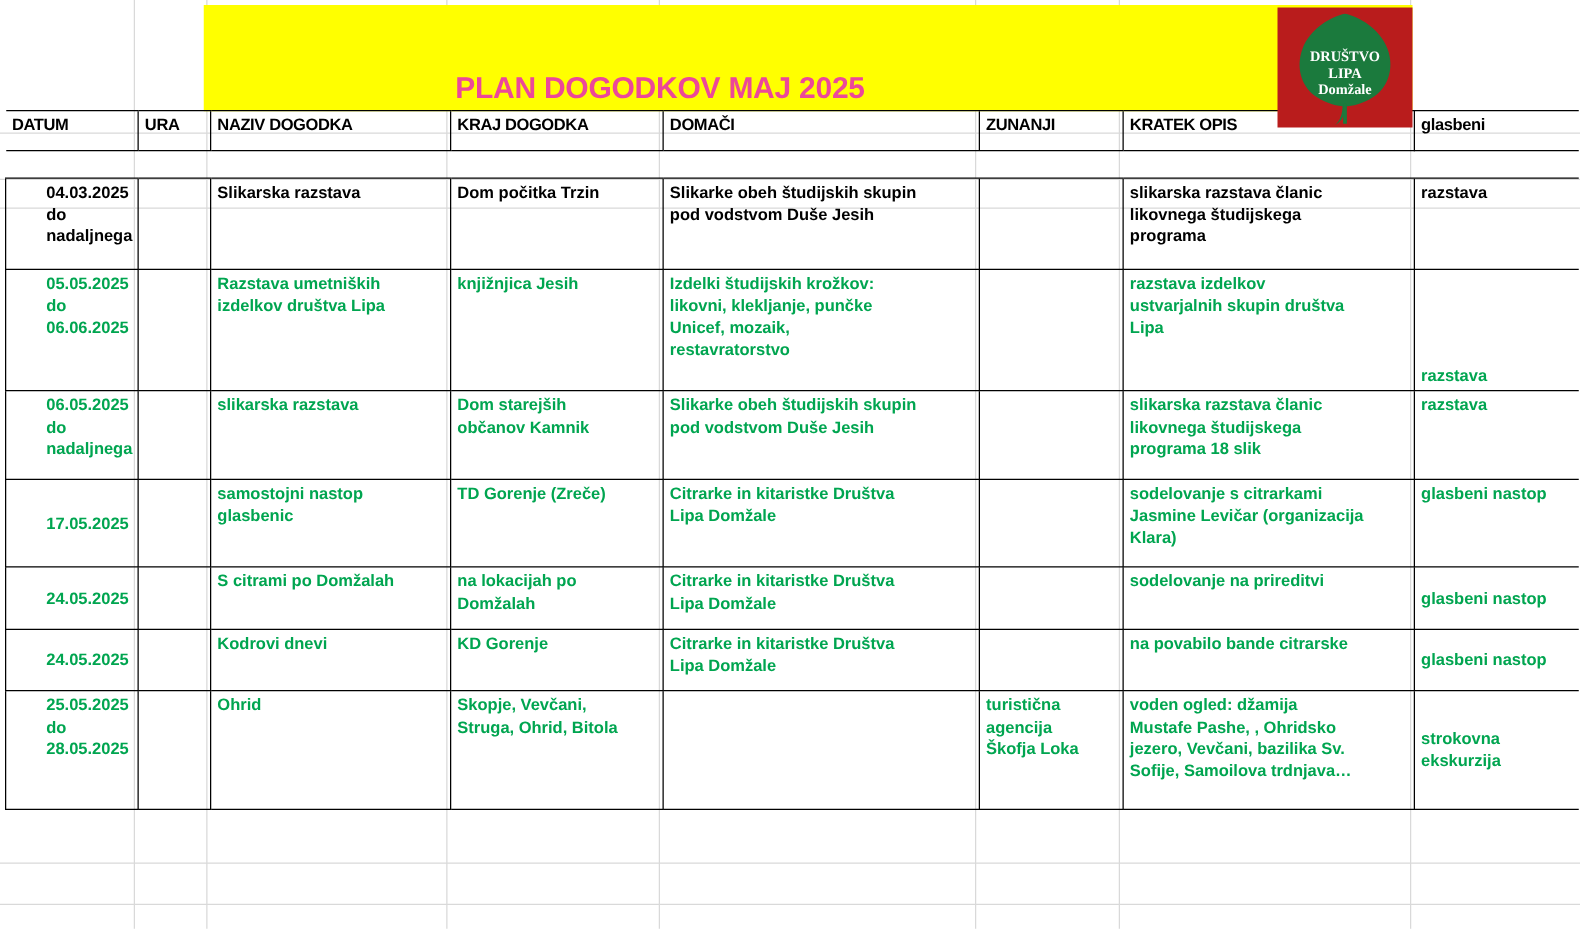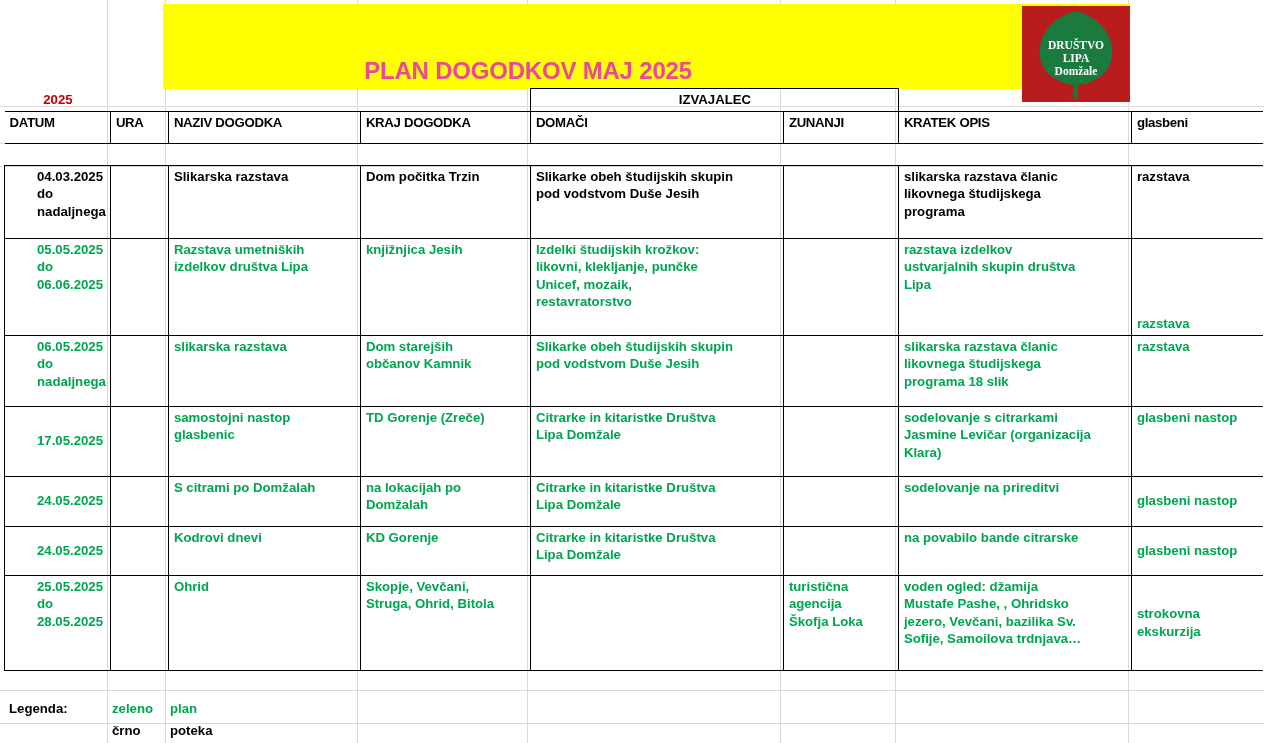--- a/index.html
+++ b/index.html
@@ -137,29 +137,20 @@
         <col class="c-ura">
         <col class="c-naziv">
         <col class="c-kraj">
       <col class="c-domaci">
         <col class="c-zunanji">
         <col class="c-opis">
         <col class="c-dejavnost">
     </colgroup>
     <tbody>
 
-      <tr class="row-year">
-        <td class="year-label">2025</td>
-        <td></td>
-        <td></td>
-        <td></td>
-        <td class="izv" colspan="2">IZVAJALEC</td>
-        <td></td>
-        <td></td>
-      </tr>
 
       <tr class="row-head">
         <td>DATUM</td>
         <td class="vsep">URA</td>
         <td class="vsep">NAZIV DOGODKA</td>
         <td class="vsep">KRAJ DOGODKA</td>
         <td class="vsep">DOMAČI</td>
         <td class="vsep">ZUNANJI</td>
         <td class="vsep vsep-r">KRATEK OPIS</td>
         <td>glasbeni</td>
@@ -242,33 +233,14 @@
           <td class="dcell green br">Ohrid</td>
           <td class="dcell green br">Skopje, Vevčani,<br>Struga, Ohrid, Bitola</td>
           <td class="dcell green br"></td>
           <td class="dcell green br">turistična<br>agencija<br>Škofja Loka</td>
           <td class="dcell green br">voden ogled: džamija<br>Mustafe Pashe, , Ohridsko<br>jezero, Vevčani, bazilika Sv.<br>Sofije, Samoilova trdnjava…</td>
           <td class="dcell green" style="vertical-align: middle;">strokovna<br>ekskurzija</td>
         </tr>
       </tbody>
   </table>
 
-  <table class="plan" style="top:698px;left:4px;">
-    <colgroup>
-      <col class="c-datum">
-        <col class="c-ura">
-        <col class="c-naziv">
-    </colgroup>
-    <tbody id="legend-body">
-        <tr class="legend-row">
-          <td class="legend-label">Legenda:</td>
-          <td class="legend-key green">zeleno</td>
-          <td class="legend-val green">plan</td>
-        </tr>
-        <tr class="legend-row">
-          <td class="legend-label"></td>
-          <td class="legend-key black">črno</td>
-          <td class="legend-val black">poteka</td>
-        </tr>
-      </tbody>
-  </table>
 
 </div>
 
 </body></html>

